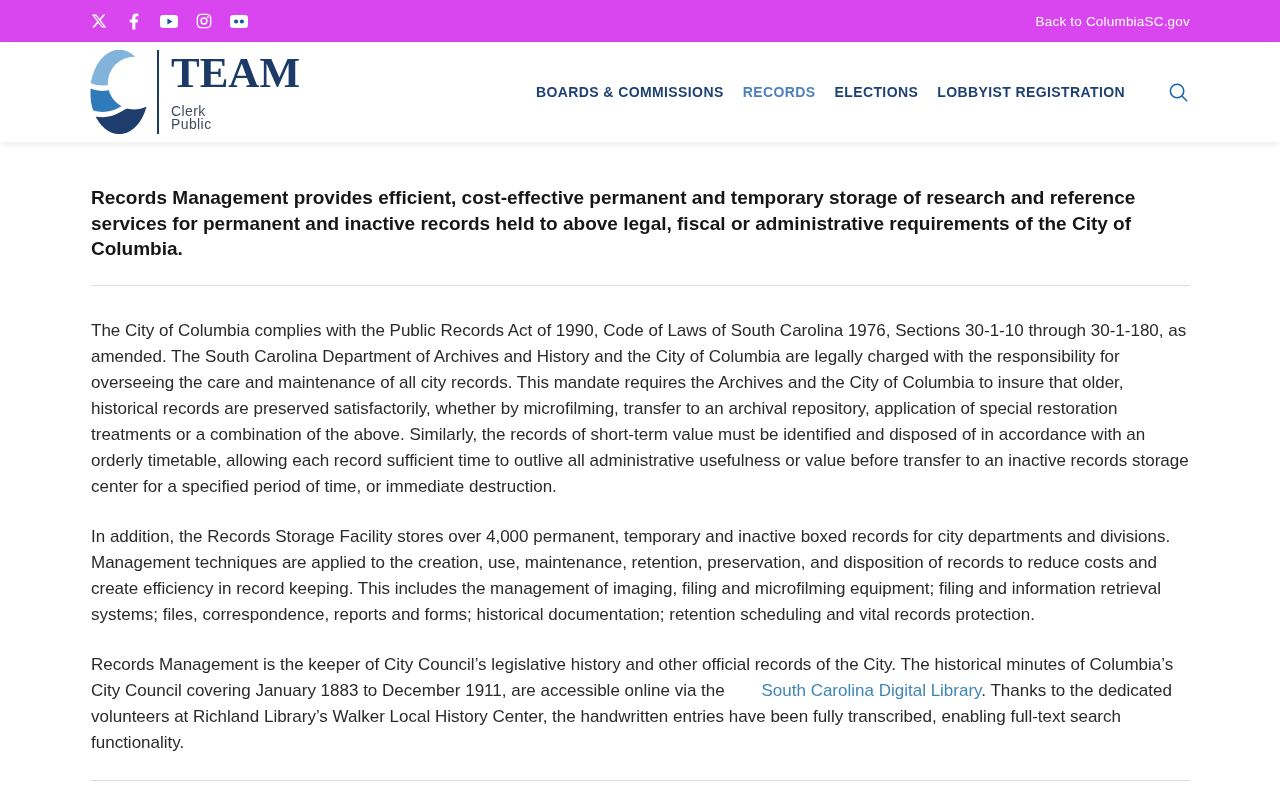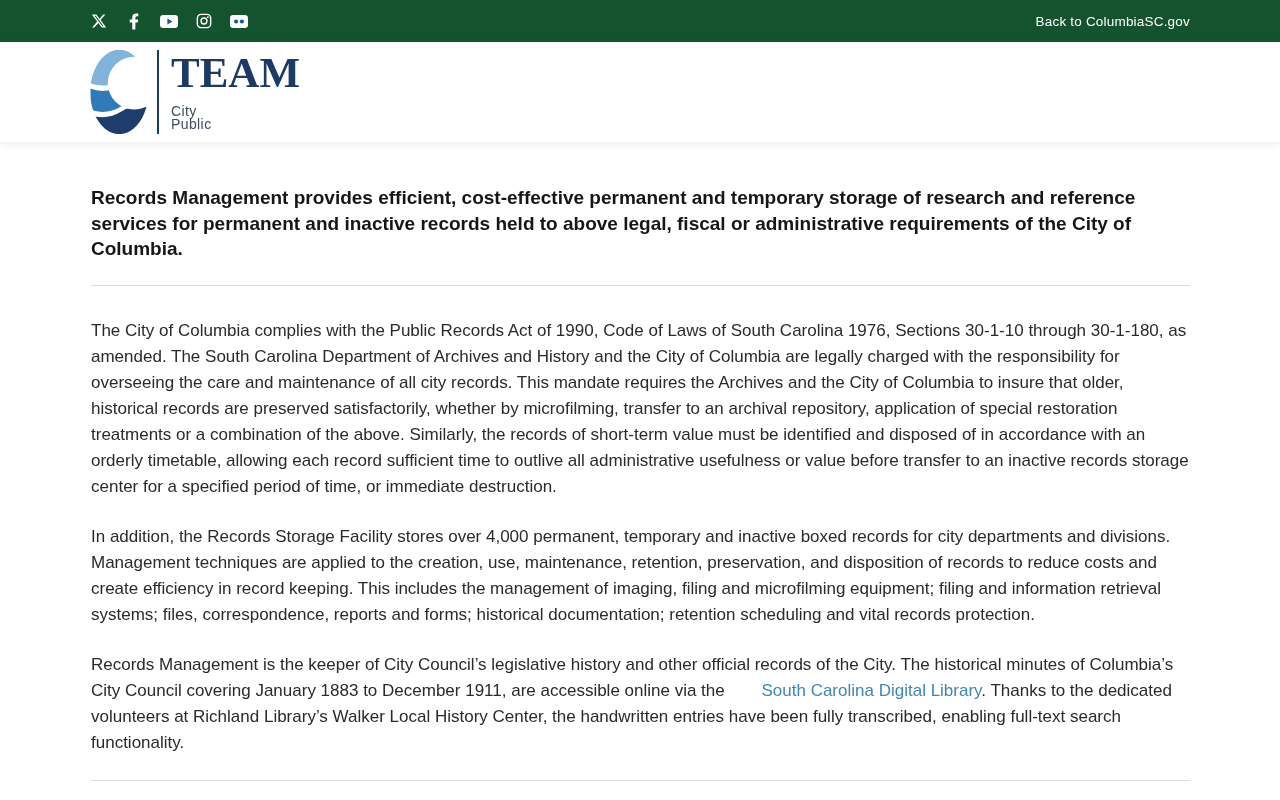--- a/index.html
+++ b/index.html
@@ -2,21 +2,21 @@
 <html><head>
 <meta charset="utf-8">
 <style>
   * { box-sizing: border-box; margin: 0; padding: 0; }
   html, body { width: 1280px; height: 800px; overflow: hidden; background: #ffffff; }
   body { font-family: "Liberation Sans", sans-serif; }
 
   
   .topbar {
     height: 42px;
-    background: #14532d;
+    background: #d946ef;
     display: flex;
     align-items: center;
     justify-content: space-between;
     padding: 0 90px;
   }
   .social { display: flex; align-items: center; gap: 17px; }
   .social a {
     display: inline-flex; align-items: center; justify-content: center;
     width: 18px; height: 18px; cursor: pointer; text-decoration: none;
   }
@@ -132,26 +132,38 @@
             <path fill="#2F7AB8" d="M0,46 Q18,53 36,42 Q52,32 70,40 V62 Q52,56 36,66 Q18,77 0,70 Z"></path>
             <path fill="#1E3C6C" d="M0,76 Q18,83 36,72 Q52,62 70,68 V100 H0 Z"></path>
           </g>
           <circle cx="50" cy="40" r="30" fill="#ffffff"></circle>
         </svg>
       </span>
       <span class="logo-bar"></span>
       <span style="display:inline-block;">
         <span class="logo-title" style="display:block;">TEAM</span>
         <span class="logo-sub" style="display:block;">
-          <span style="display:block;">City</span>
+          <span style="display:block;">Clerk</span>
           <span style="display:block;">Public</span>
         </span>
       </span>
     </a>
 
+    <nav class="nav">
+      <a class="nav-item">BOARDS &amp; COMMISSIONS</a>
+      <a class="nav-item active">RECORDS</a>
+      <a class="nav-item">ELECTIONS</a>
+      <a class="nav-item">LOBBYIST REGISTRATION</a>
+      <a class="search-btn" title="Search">
+        <svg viewBox="0 0 24 24" width="23" height="23" fill="none" stroke="#1766AE" stroke-width="1.6" stroke-linecap="round">
+            <circle cx="10.5" cy="10.5" r="7"></circle>
+            <path d="M15.6 15.6l5 5"></path>
+          </svg>
+      </a>
+    </nav>
   </header>
 
   <main class="main">
     <h1 class="intro">Records Management provides efficient, cost-effective permanent and temporary storage of research and reference services for permanent and inactive records held to above legal, fiscal or administrative requirements of the City of Columbia.</h1>
 
     <hr class="divider">
 
     <p>The City of Columbia complies with the Public Records Act of 1990, Code of Laws of South Carolina 1976, Sections 30-1-10 through 30-1-180, as amended.  The South Carolina Department of Archives and History and the City of Columbia are legally charged with the responsibility for overseeing the care and maintenance of all city records. This mandate requires the Archives and the City of Columbia to insure that older, historical records are preserved satisfactorily, whether by microfilming, transfer to an archival repository, application of special restoration treatments or a combination of the above. Similarly, the records of short-term value must be identified and disposed of in accordance with an orderly timetable, allowing each record sufficient time to outlive all administrative usefulness or value before transfer to an inactive records storage center for a specified period of time, or immediate destruction.</p>
 
     <p>In addition, the Records Storage Facility stores over 4,000 permanent, temporary and inactive boxed records for city departments and divisions. Management techniques are applied to the creation, use, maintenance, retention, preservation, and disposition of records to reduce costs and create efficiency in record keeping. This includes the management of imaging, filing and microfilming equipment; filing and information retrieval systems; files, correspondence, reports and forms; historical documentation; retention scheduling and vital records protection.</p>

